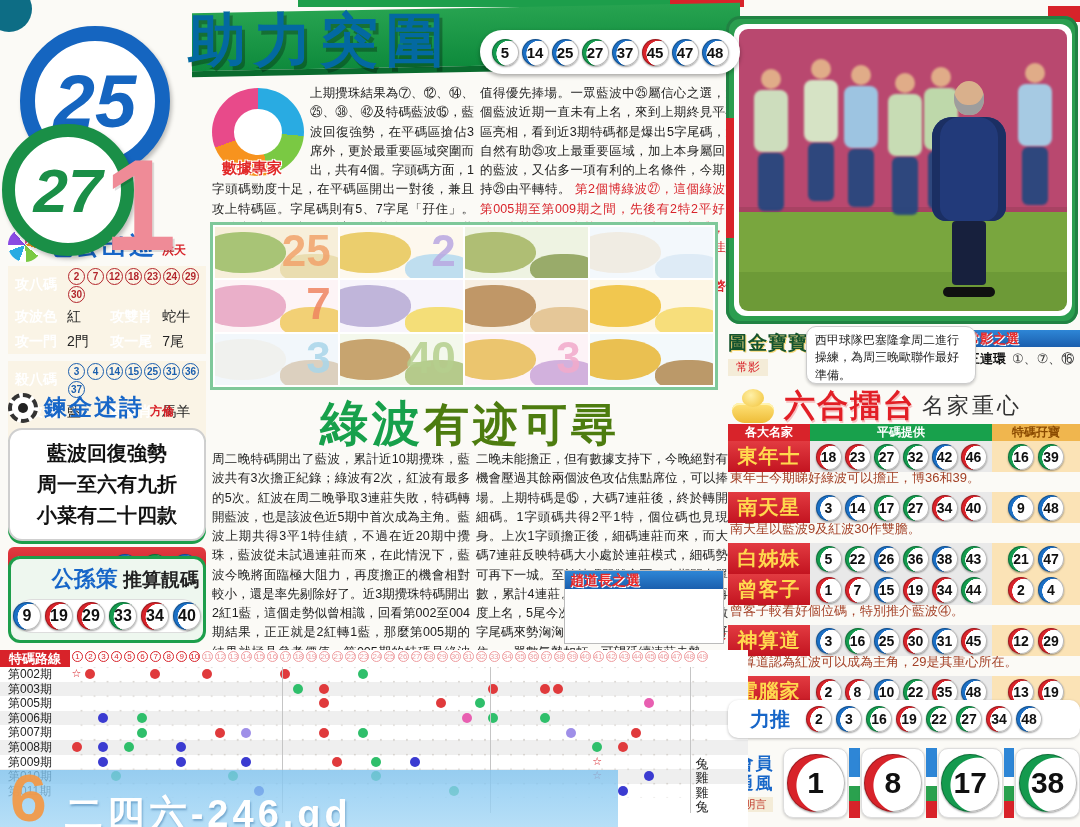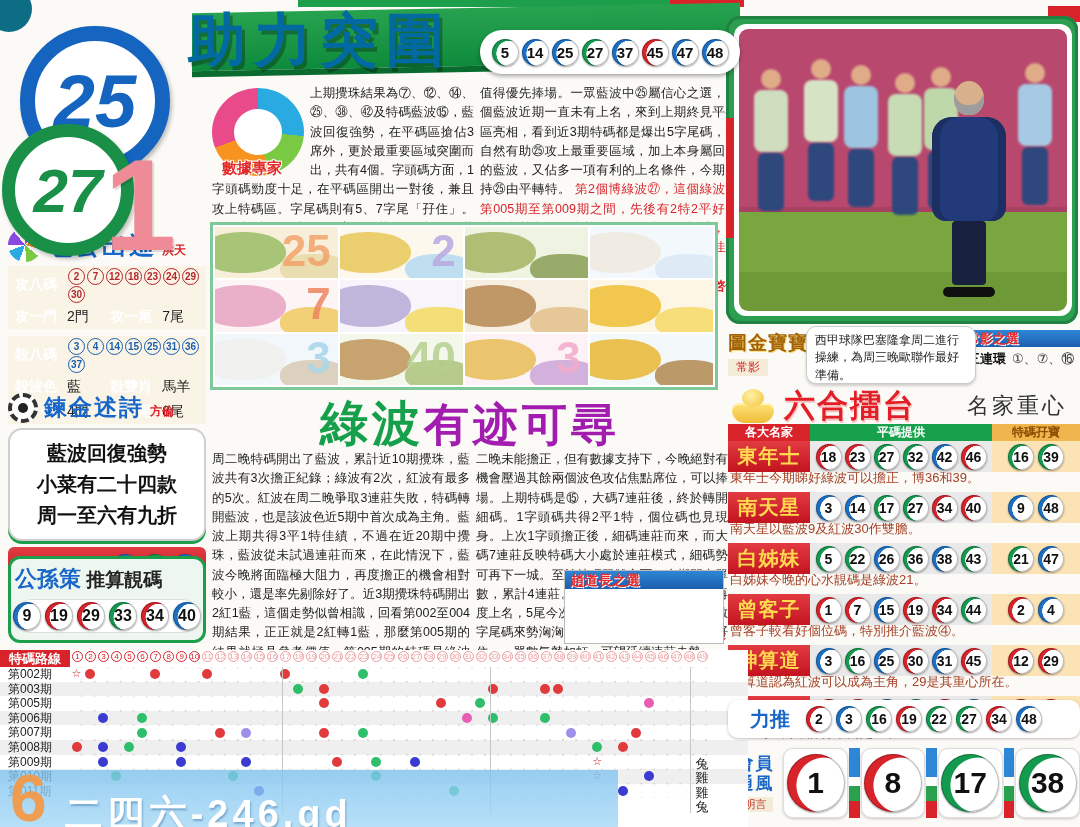--- a/index.html
+++ b/index.html
@@ -71,36 +71,36 @@
   .lab-red { background:#d8232a; }
   .lab-blue { background:#1b6fc4; }
   .bg-gap td { height:7px; background:transparent; }
   .poem-box { background:#fff; border:2px solid #cfcfcf; border-radius:14px; padding:8px 6px;
     font-family:"DejaVu Serif",serif; font-weight:bold; font-size:20px; line-height:1.55; text-align:center; color:#111;
     box-shadow:0 3px 0 #1d9e4b; }
   .stars-band { margin-top:6px; background:linear-gradient(#e23b41,#c31420); border-radius:6px; height:40px;
     display:flex; align-items:center; justify-content:space-between; padding:0 8px; }
   .stars-label { color:#fff; font-weight:900; font-size:21px; letter-spacing:1px; text-shadow:1px 1px 0 #7d0d14; }
   .gsc-box { border:3px solid #1d9e4b; border-radius:12px; background:#eef7ef; padding:5px 4px 7px; }
-  .gsc-head { text-align:left; font-size:19px; font-weight:bold; color:#222; }
+  .gsc-head { text-align:right; font-size:19px; font-weight:bold; color:#222; }
   .gsc-head .nm { color:#1766c8; font-size:22px; font-weight:900; }
   .gsc-strip { margin-top:5px; background:#fff; border-radius:18px; display:flex; justify-content:center; gap:4px; padding:3px 2px;
     box-shadow:inset 0 0 0 1px #ddd; }
 
   
   #puzzle { left:210px; top:222px; width:508px; height:168px; border:3px solid #7fc89a; background:#fff;
     display:grid; grid-template-columns:repeat(4,1fr); grid-template-rows:repeat(3,1fr); gap:2px; padding:2px; }
   .tile { position:relative; overflow:hidden; }
   .tile .blob1 { position:absolute; width:70%; height:80%; left:-12%; top:10%; border-radius:48%; opacity:.9; }
   .tile .blob2 { position:absolute; width:55%; height:60%; right:-8%; bottom:-12%; border-radius:45%; opacity:.85; }
   .tile .tnum { position:absolute; right:6%; top:0; font-size:44px; font-weight:900; opacity:.85; line-height:1.1; }
 
   .headline { left:210px; top:392px; width:520px; text-align:center; font-weight:900; letter-spacing:4px; }
   .headline .g { color:#17a04b; font-size:48px; }
-  .headline .k { color:#a21caf; font-size:45px; }
+  .headline .k { color:#4d7c0f; font-size:45px; }
 
   #dz-col1 { left:212px; top:450px; width:258px; height:198px; }
   #dz-col2 { left:476px; top:450px; width:252px; height:198px; }
   #dz-badge { float:left; width:96px; height:94px; margin:4px 8px 2px 0; position:relative; }
   .dz-tag { position:absolute; bottom:2px; left:18px; background:#f07ab8; color:#fff; font-size:11px; font-weight:bold;
     border-radius:8px; padding:0 7px; }
 
   .zhao-box { left:564px; top:570px; width:160px; height:74px; background:#fff; border:1px solid #bbb; z-index:6; }
   .zhao-head { background:linear-gradient(#2e86d6,#1b5fae); color:#e92a2a; font-weight:900; font-size:14px;
     padding:0 5px; height:18px; line-height:18px; text-shadow:1px 1px 0 #fff; }
@@ -123,38 +123,38 @@
   .player .legs { width:26px; height:58px; border-radius:6px; margin:1px auto 0; background:#27477e; }
   .coach { position:absolute; right:56px; top:52px; width:84px; height:218px; }
   .coach .head { width:30px; height:34px; border-radius:50% 50% 46% 46%; background:#d9b08c; margin:0 auto;
     box-shadow:inset 0 -10px 0 #9d9d9d; }
   .coach .jacket { width:74px; height:104px; border-radius:20px 20px 14px 14px; background:#223a7a; margin:2px auto 0;
     box-shadow:inset 8px 0 0 #1b2f63, inset -8px 0 0 #1b2f63; }
   .coach .pants { width:34px; height:64px; background:#17203d; margin:0 auto; border-radius:4px; }
   .coach .shoes { width:52px; height:10px; background:#101010; margin:2px auto 0; border-radius:5px; }
 
   .cap-label { left:728px; top:330px; width:80px; }
-  .cap-title { font-size:19px; font-weight:900; color:#a16207; text-shadow:1px 1px 0 #f9d976; letter-spacing:1px; }
+  .cap-title { font-size:19px; font-weight:900; color:#14532d; text-shadow:1px 1px 0 #f9d976; letter-spacing:1px; }
   .cap-author { display:inline-block; margin-top:3px; font-size:12px; color:#d8232a; background:#f4ecd8; padding:0 8px; }
   .cap-box { left:806px; top:326px; width:170px; height:58px; background:#fff; border:1px solid #ccc; border-radius:10px;
     padding:5px 8px; font-size:12px; line-height:1.45; color:#222; box-shadow:0 2px 3px rgba(0,0,0,.18); z-index:5; }
   .cy-box { left:962px; top:330px; width:118px; height:52px; }
   .cy-head { background:linear-gradient(#2e86d6,#1b5fae); color:#e92a2a; font-weight:900; font-size:13px; height:17px;
     line-height:17px; padding:0 5px; text-shadow:1px 1px 0 #fff; }
   .cy-row { font-size:13px; padding:3px 5px 0 5px; color:#333; }
   .cy-row b { color:#111; margin-right:6px; }
 
   .lh-head { left:728px; top:388px; width:352px; height:36px; display:flex; align-items:center; gap:6px; }
   .ingot { width:50px; height:34px; position:relative; }
   .ingot .base { position:absolute; bottom:0; left:4px; width:42px; height:20px; border-radius:8px 8px 14px 14px;
     background:linear-gradient(#ffe37a,#eebc37); box-shadow:inset 0 2px 0 #fff3b0; }
   .ingot .bump { position:absolute; top:0; left:14px; width:22px; height:18px; border-radius:50%;
     background:radial-gradient(circle at 40% 35%, #fff0a8, #f2c337); }
   .lh-title { font-size:31px; font-weight:900; color:#e21f26; letter-spacing:2px; text-shadow:1px 2px 0 #f6c0c0; }
-  .lh-sub { font-size:22px; color:#333; letter-spacing:3px;margin-left:45px; }
+  .lh-sub { font-size:22px; color:#333; letter-spacing:3px; }
   .lh-table { left:728px; top:424px; width:352px; }
   .lh-cols { display:flex; height:17px; font-size:12px; font-weight:bold; color:#fff; text-align:center; }
   .lh-cols .h1 { width:82px; background:#d8232a; line-height:17px; }
   .lh-cols .h2 { flex:1; background:#18a14c; line-height:17px; }
   .lh-cols .h3 { width:88px; background:#f0b64e; color:#8a4a00; line-height:17px; }
   .lh-row { display:flex; height:31px; }
   .lh-name { width:82px; background:linear-gradient(#e23b41,#c31420); color:#ffd94e; font-size:20px; font-weight:900;
     display:flex; align-items:center; justify-content:center; letter-spacing:1px; }
   .lh-balls { flex:1; background:#e9e9e9; display:flex; align-items:center; justify-content:center; gap:3px; }
   .lh-spec { width:88px; background:#fbe3b6; display:flex; align-items:center; justify-content:center; gap:4px; }
@@ -242,20 +242,26 @@
   <div class="sec-head">
     <span class="pinwheel"></span>
     <span class="sec-title">包公出巡</span>
     <span class="sec-author">洪天</span>
   </div>
   <table class="bg-table" id="baogong-table">
       <tbody>
         <tr>
           <td class="lab-red">攻八碼</td>
           <td colspan="3"><span class="cnum" style="color:#b3262c;">2</span><span class="cnum" style="color:#b3262c;">7</span><span class="cnum" style="color:#b3262c;">12</span><span class="cnum" style="color:#b3262c;">18</span><span class="cnum" style="color:#b3262c;">23</span><span class="cnum" style="color:#b3262c;">24</span><span class="cnum" style="color:#b3262c;">29</span><span class="cnum" style="color:#b3262c;">30</span></td>
+        </tr>
+        <tr>
+          <td class="lab-red">攻波色</td>
+          <td>紅</td>
+          <td class="lab-red">攻雙肖</td>
+          <td>蛇牛</td>
         </tr>
         <tr>
           <td class="lab-red">攻一門</td>
           <td>2門</td>
           <td class="lab-red">攻一尾</td>
           <td>7尾</td>
         </tr>
         <tr class="bg-gap">
           <td colspan="4" style="background:transparent;"></td>
         </tr>
@@ -282,22 +288,22 @@
 <div class="abs" style="left:8px;top:392px;width:198px;">
   <div class="sec-head">
     <span style="width:30px;height:30px;border-radius:50%;border:4px dashed #333;background:#fff;display:inline-flex;align-items:center;justify-content:center;">
       <span style="width:10px;height:10px;border-radius:50%;background:#222;"></span>
     </span>
     <span class="sec-title" style="font-size:23px;">鍊金述詩</span>
     <span class="sec-author">方倫</span>
   </div>
   <div class="poem-box" id="poem-box" style="margin-top:5px;">
       <div>藍波回復強勢</div>
+      <div>周一至六有九折</div>
       <div>小菜有二十四款</div>
-      <div>周一至六有九折</div>
     </div>
   <div class="stars-band">
     <span class="stars-label">詩句三星</span>
     <span id="poem-stars" style="display:flex;gap:4px;">
         <span class="ball b26 c-blue">20</span>
         <span class="ball b26 c-green">32</span>
         <span class="ball b26 c-blue">41</span>
       </span>
   </div>
 </div>
@@ -511,21 +517,20 @@
             <span class="ball b26 c-blue">26</span>
             <span class="ball b26 c-green">36</span>
             <span class="ball b26 c-blue">38</span>
             <span class="ball b26 c-green">43</span>
           </span>
        <span class="lh-spec">
             <span class="ball b26 c-green">21</span>
             <span class="ball b26 c-blue">47</span>
           </span>
      </div>
-     <div class="lh-note">白姊妹今晚的心水靚碼是綠波21。</div>
    </div>
       <div>
      <div class="lh-row">
        <span class="lh-name">曾客子</span>
        <span class="lh-balls">
             <span class="ball b26 c-red">1</span>
             <span class="ball b26 c-red">7</span>
             <span class="ball b26 c-blue">15</span>
             <span class="ball b26 c-red">19</span>
             <span class="ball b26 c-red">34</span>

